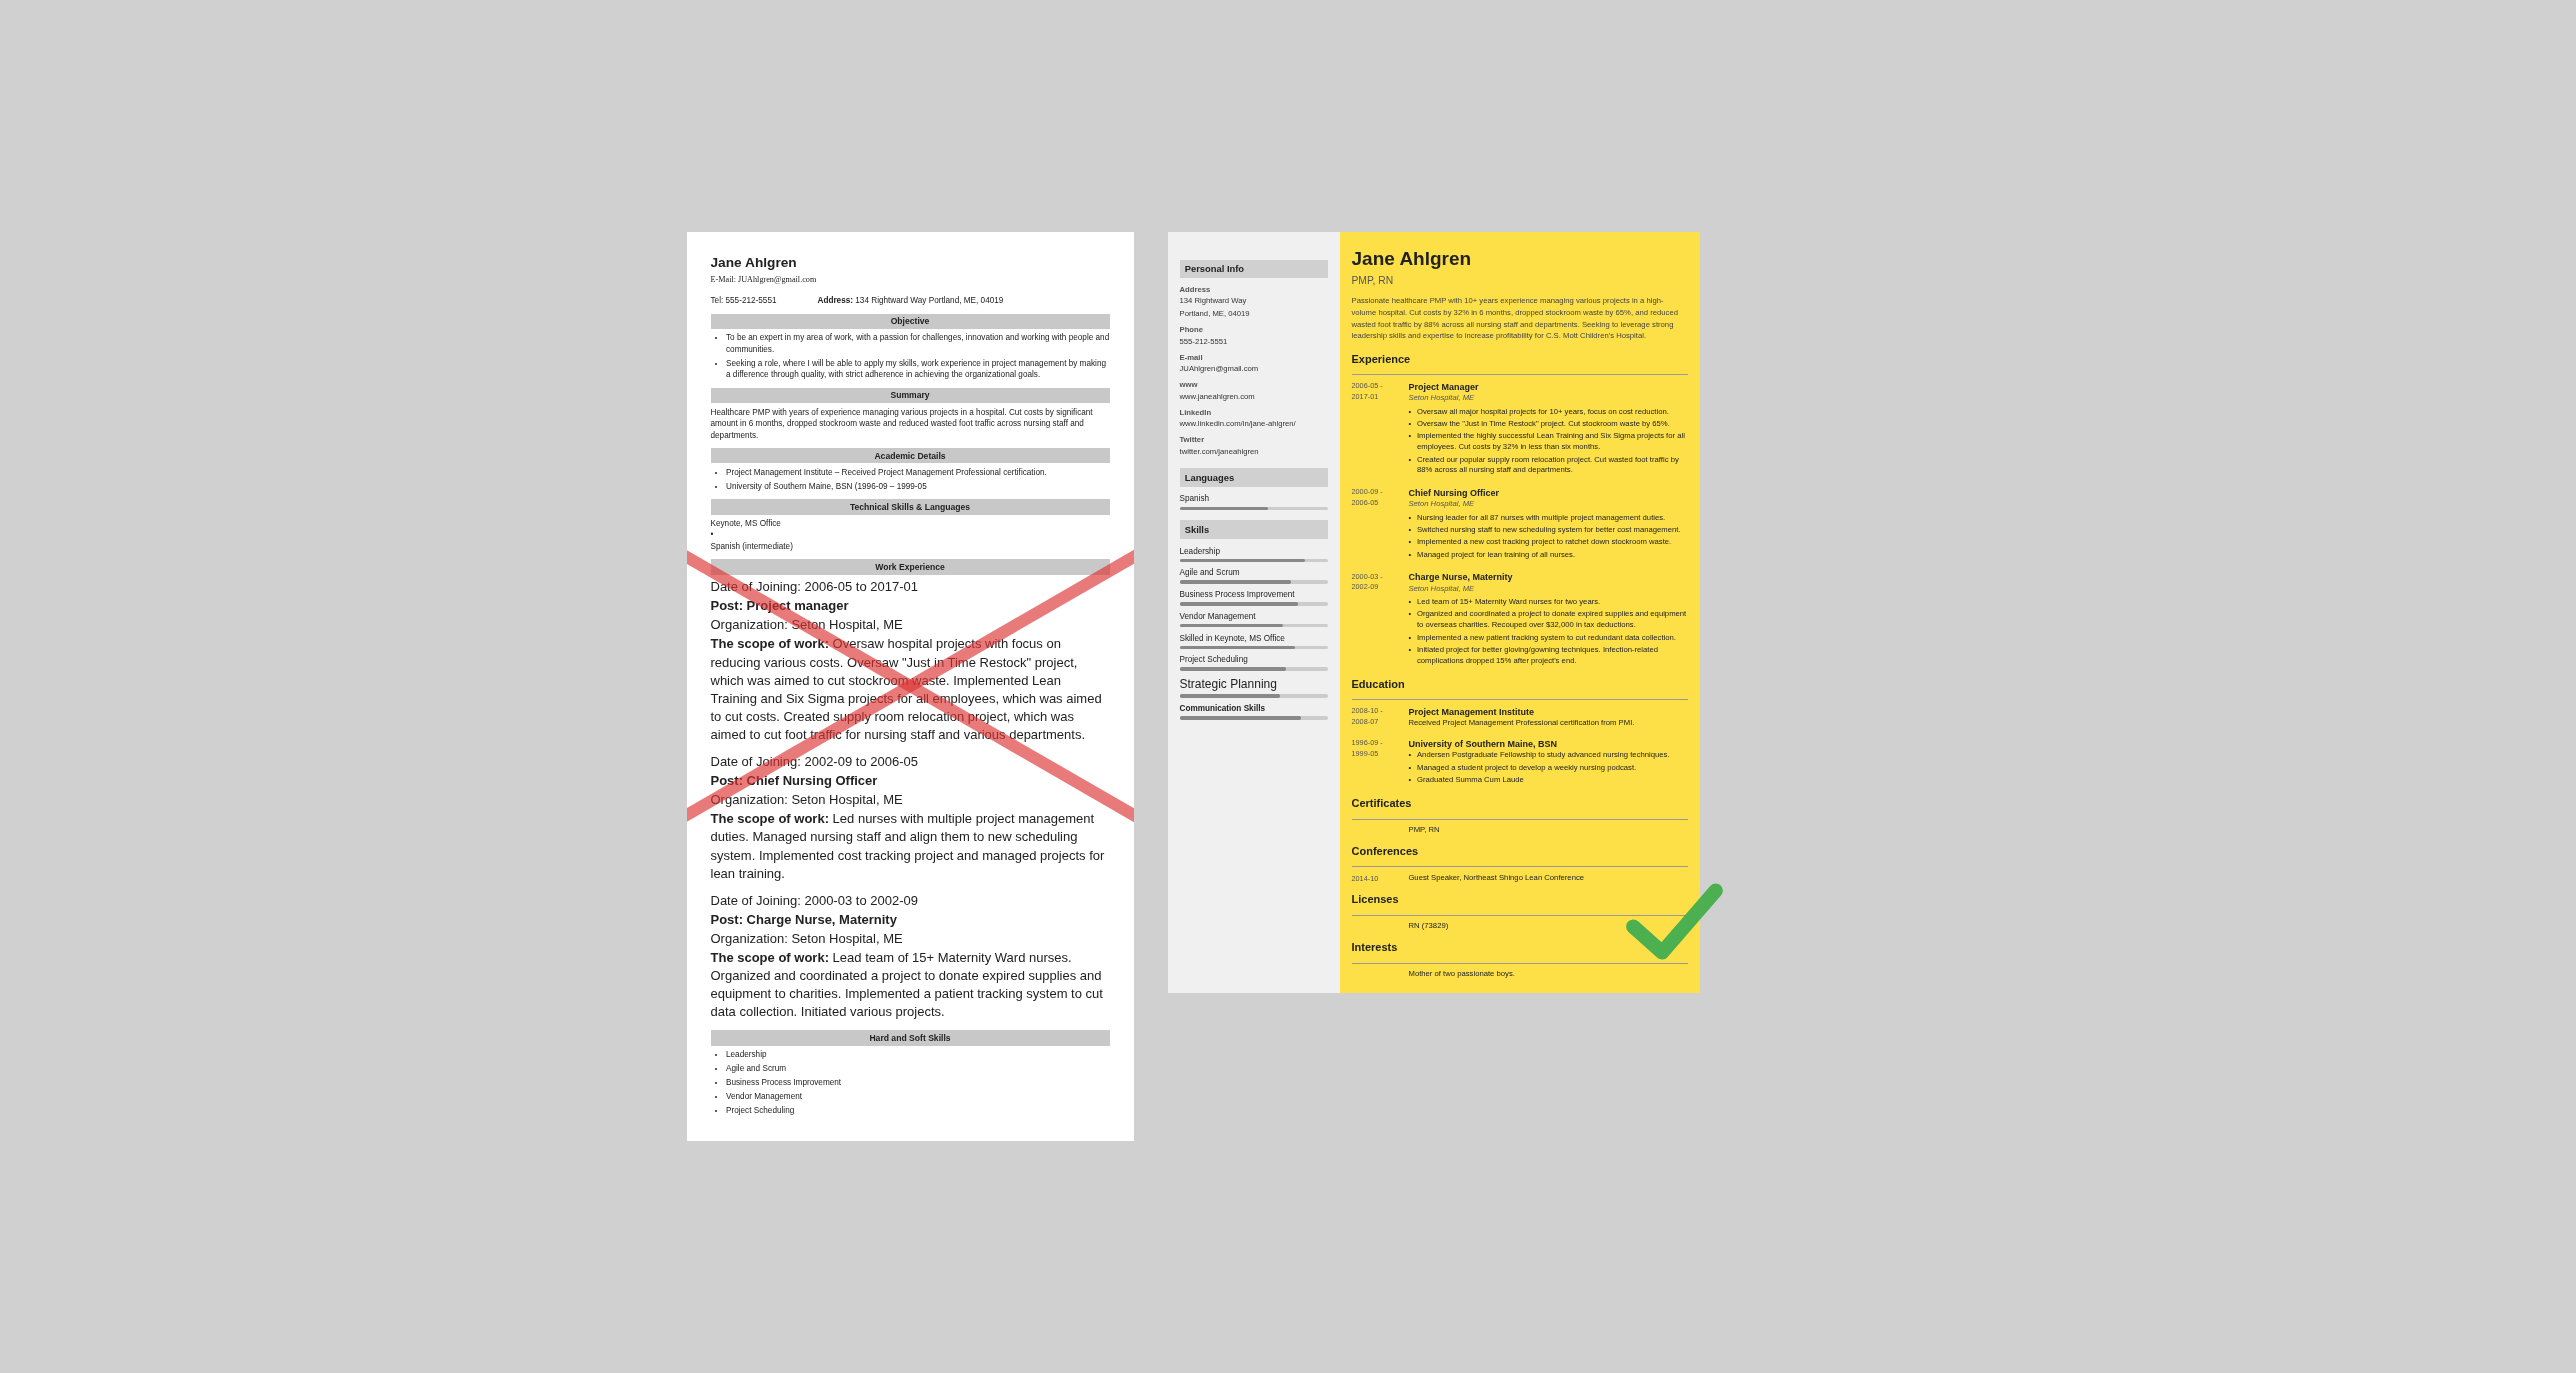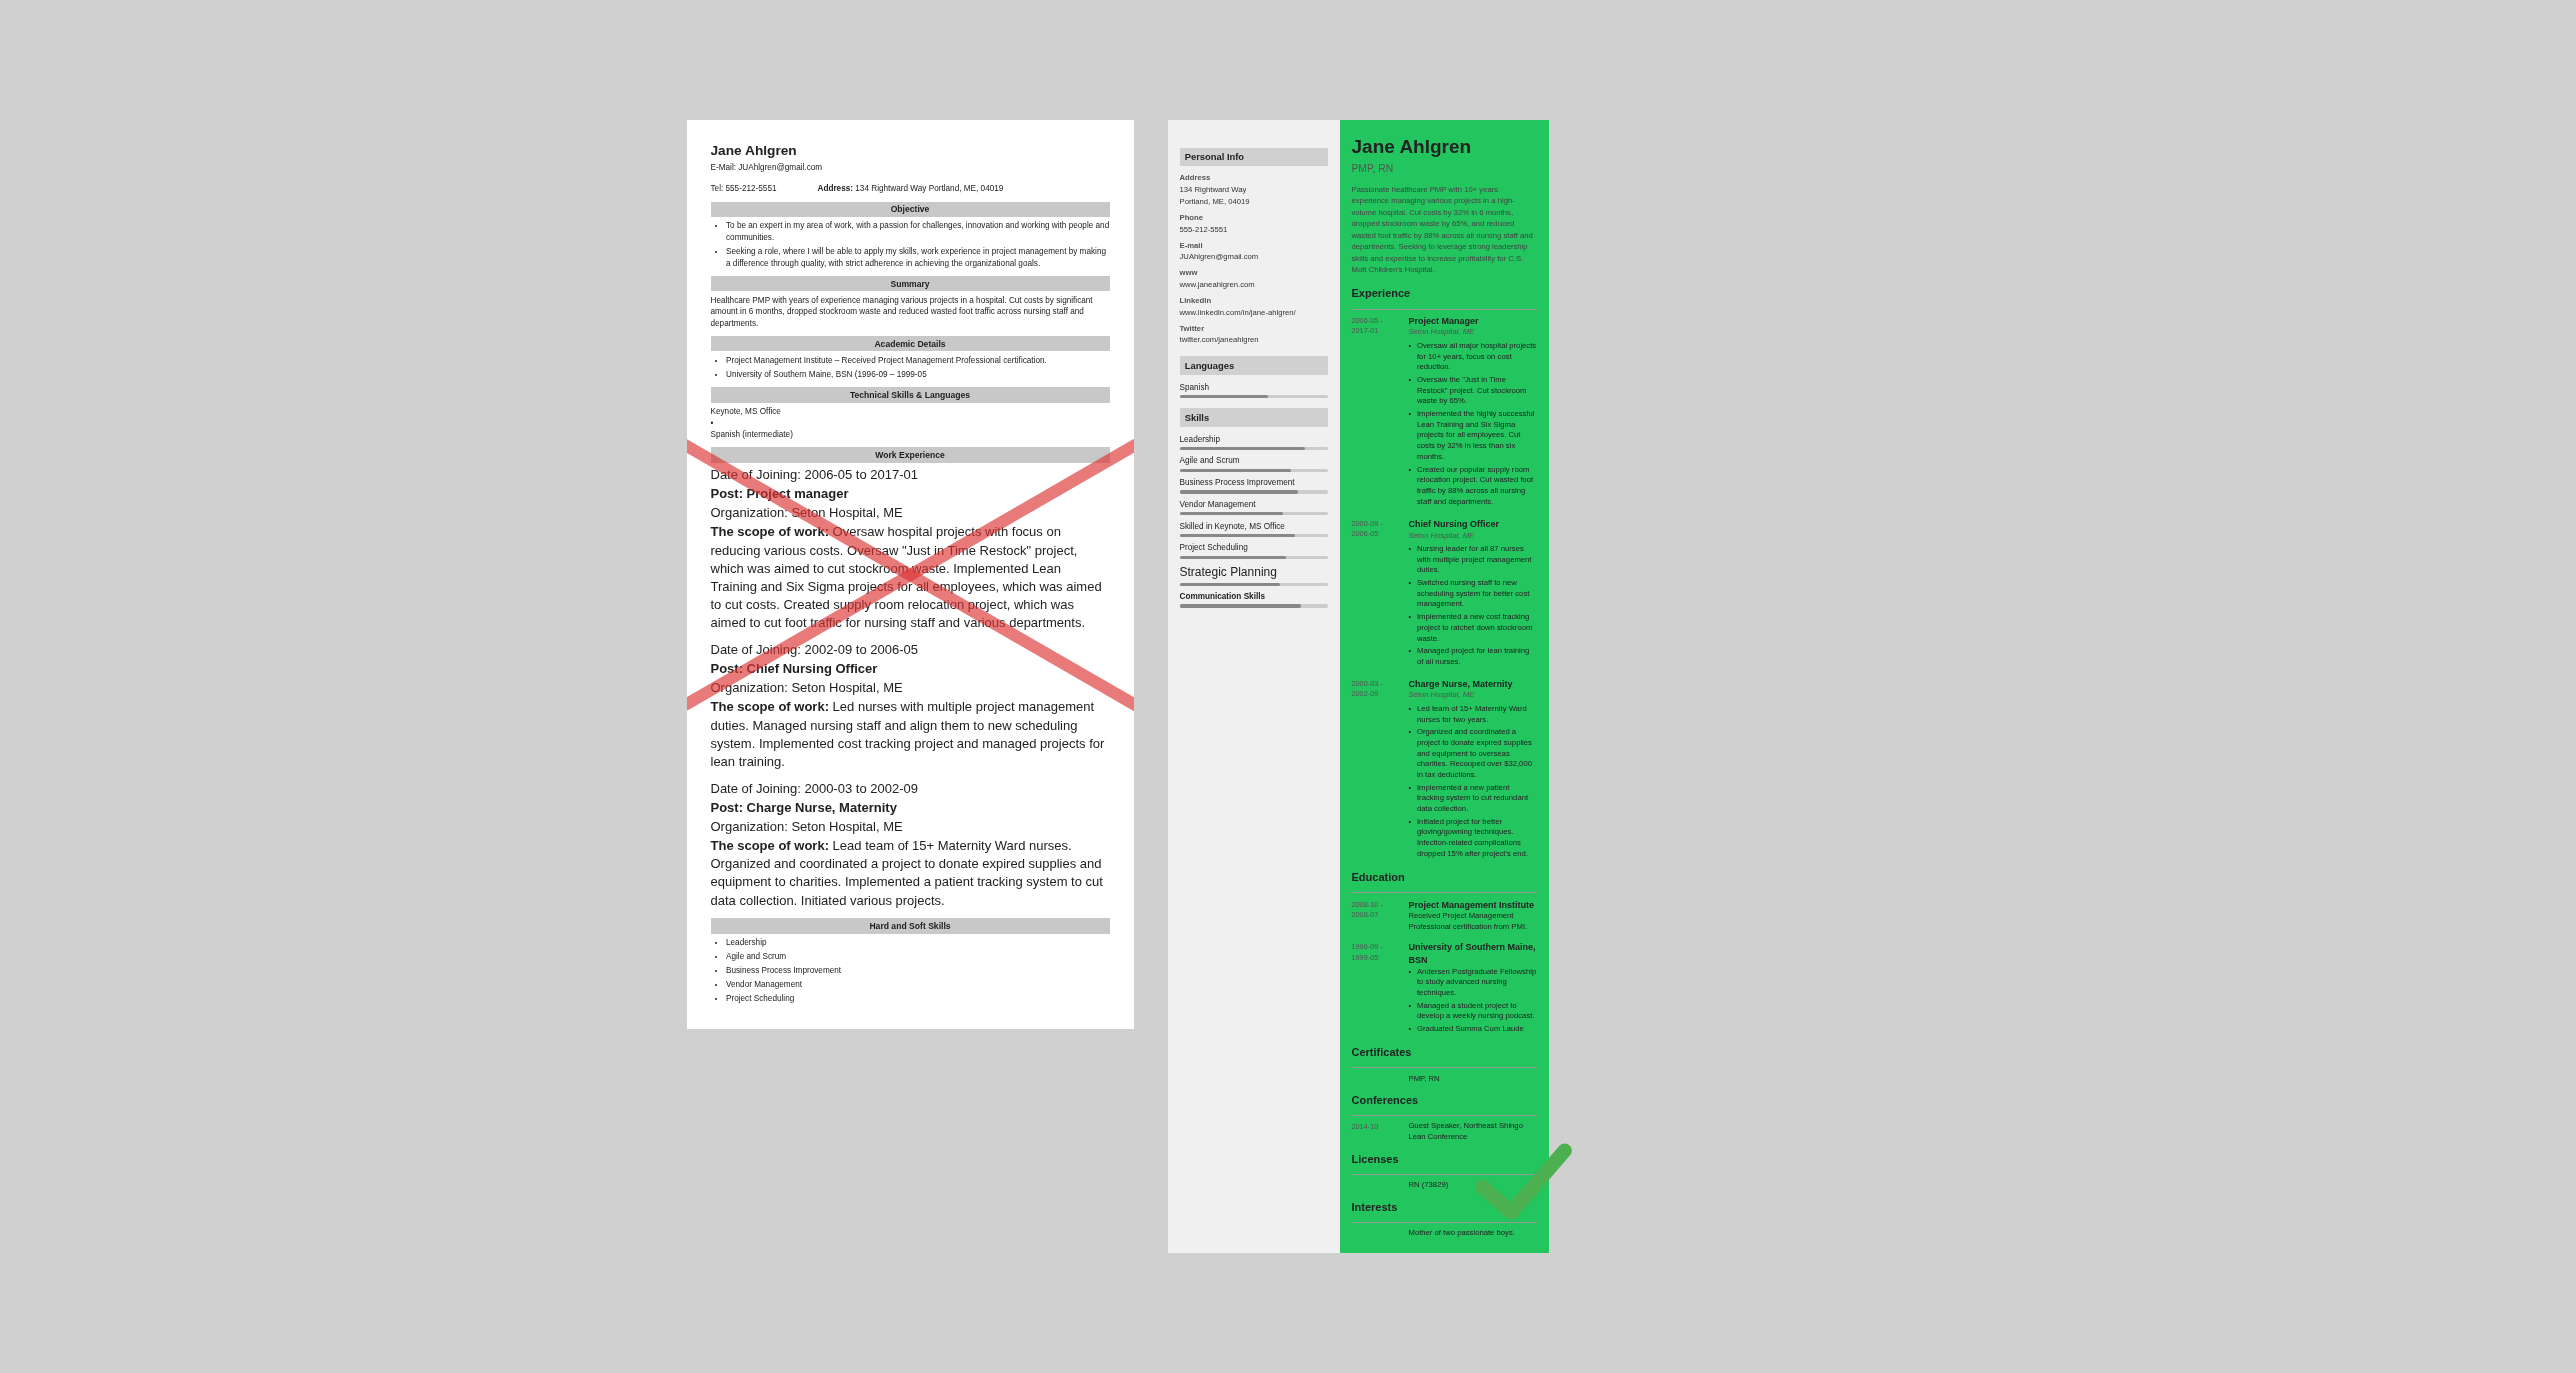--- a/index.html
+++ b/index.html
@@ -33,20 +33,21 @@
       flex-shrink: 0;
     }
     .resume-left .name {
       font-size: 13.7px;
       font-weight: bold;
       margin-bottom: 1.7px;
     }
     .resume-left .contact-line {
       font-size: 8.2px;
       margin-bottom: 10px;
+      font-family: Liberation Serif, serif;
     }
     .resume-left .contact-row {
       display: flex;
       gap: 41px;
       font-size: 8.2px;
       margin-bottom: 5.2px;
     }
     .resume-left .section-header {
       background: #c8c8c8;
       text-align: center;
@@ -104,22 +105,22 @@
     }
     .x-line2 {
       top: 50%;
       left: -10%;
       width: 120%;
       transform: translateY(-50%) rotate(-30deg);
     }
 
     
     .resume-right {
-      background: #22c55e;
-      width: 381px;
+      background: #fde047;
+      width: 532px;
       min-height: 687px;
       position: relative;
       font-size: 8.6px;
       line-height: 1.4;
       color: #222;
       flex-shrink: 0;
       display: flex;
     }
     .resume-right .sidebar {
       width: 172px;

